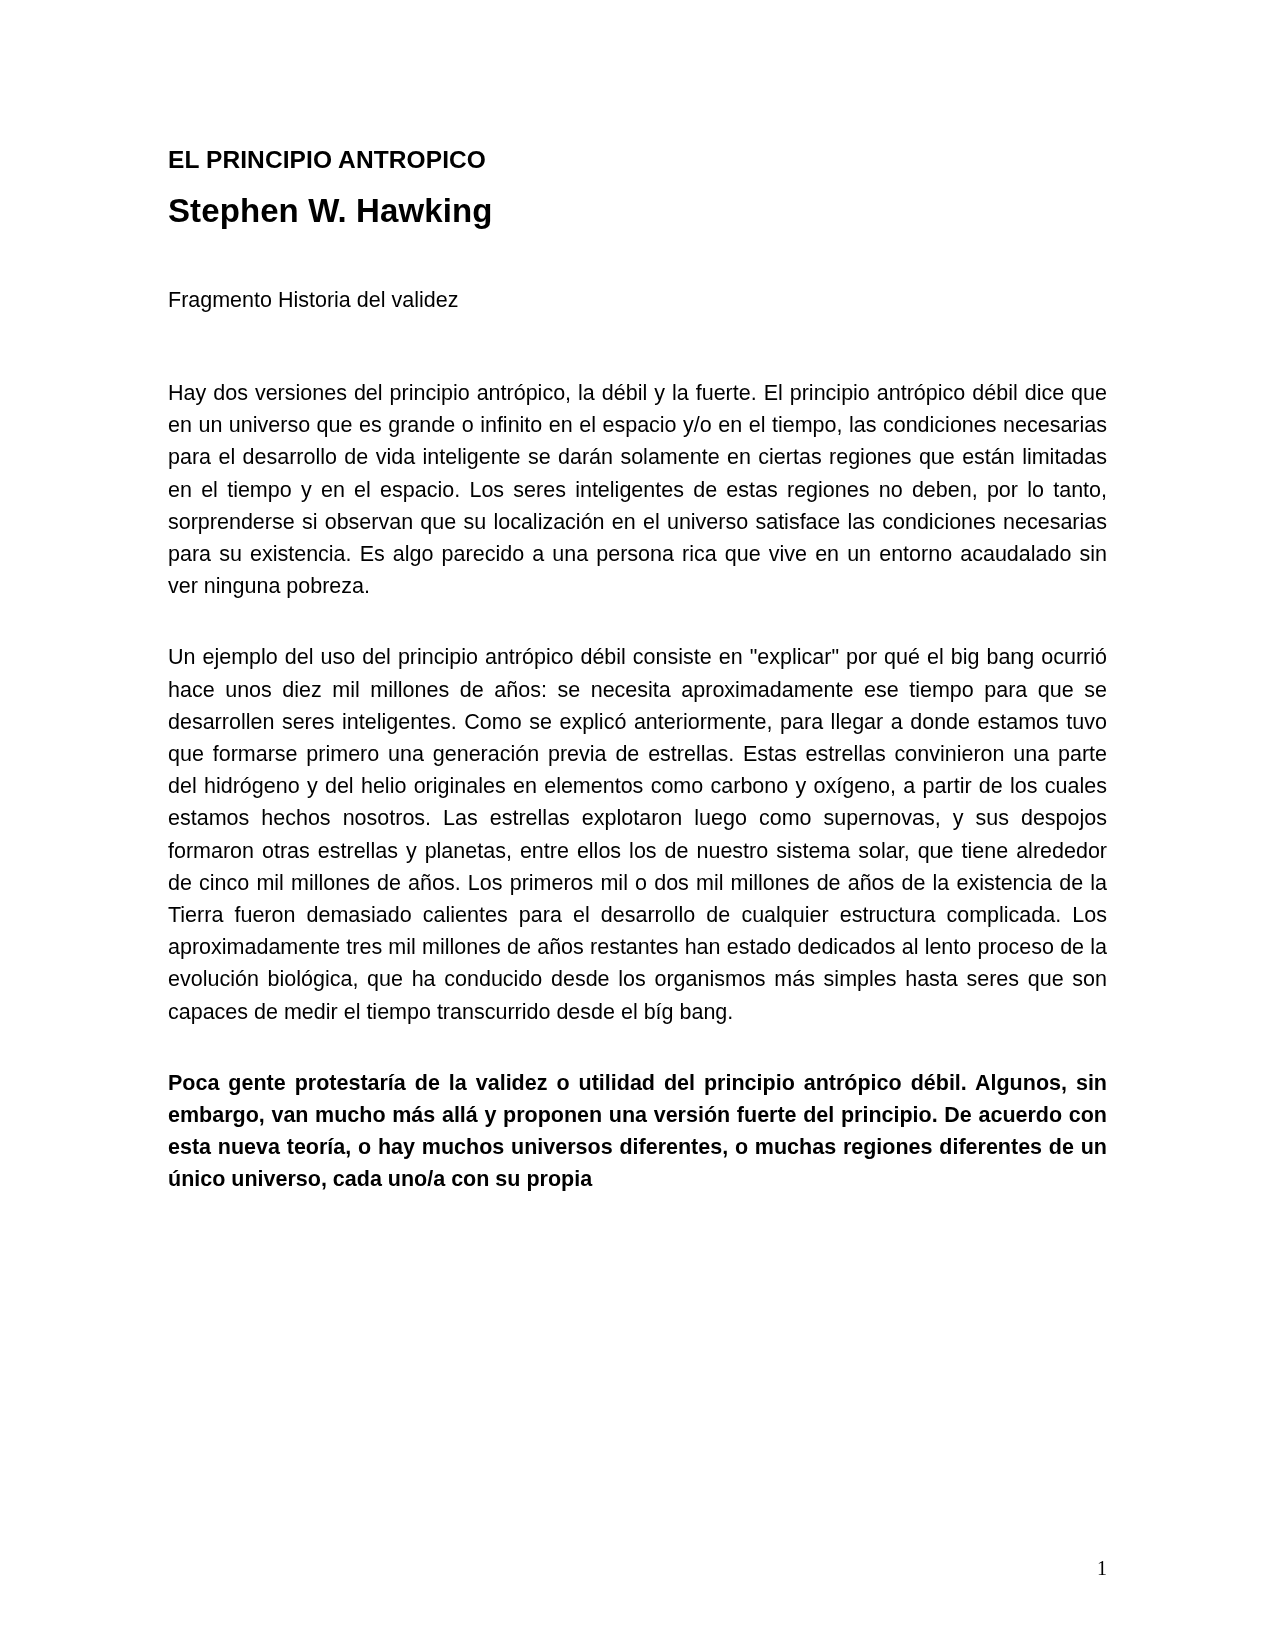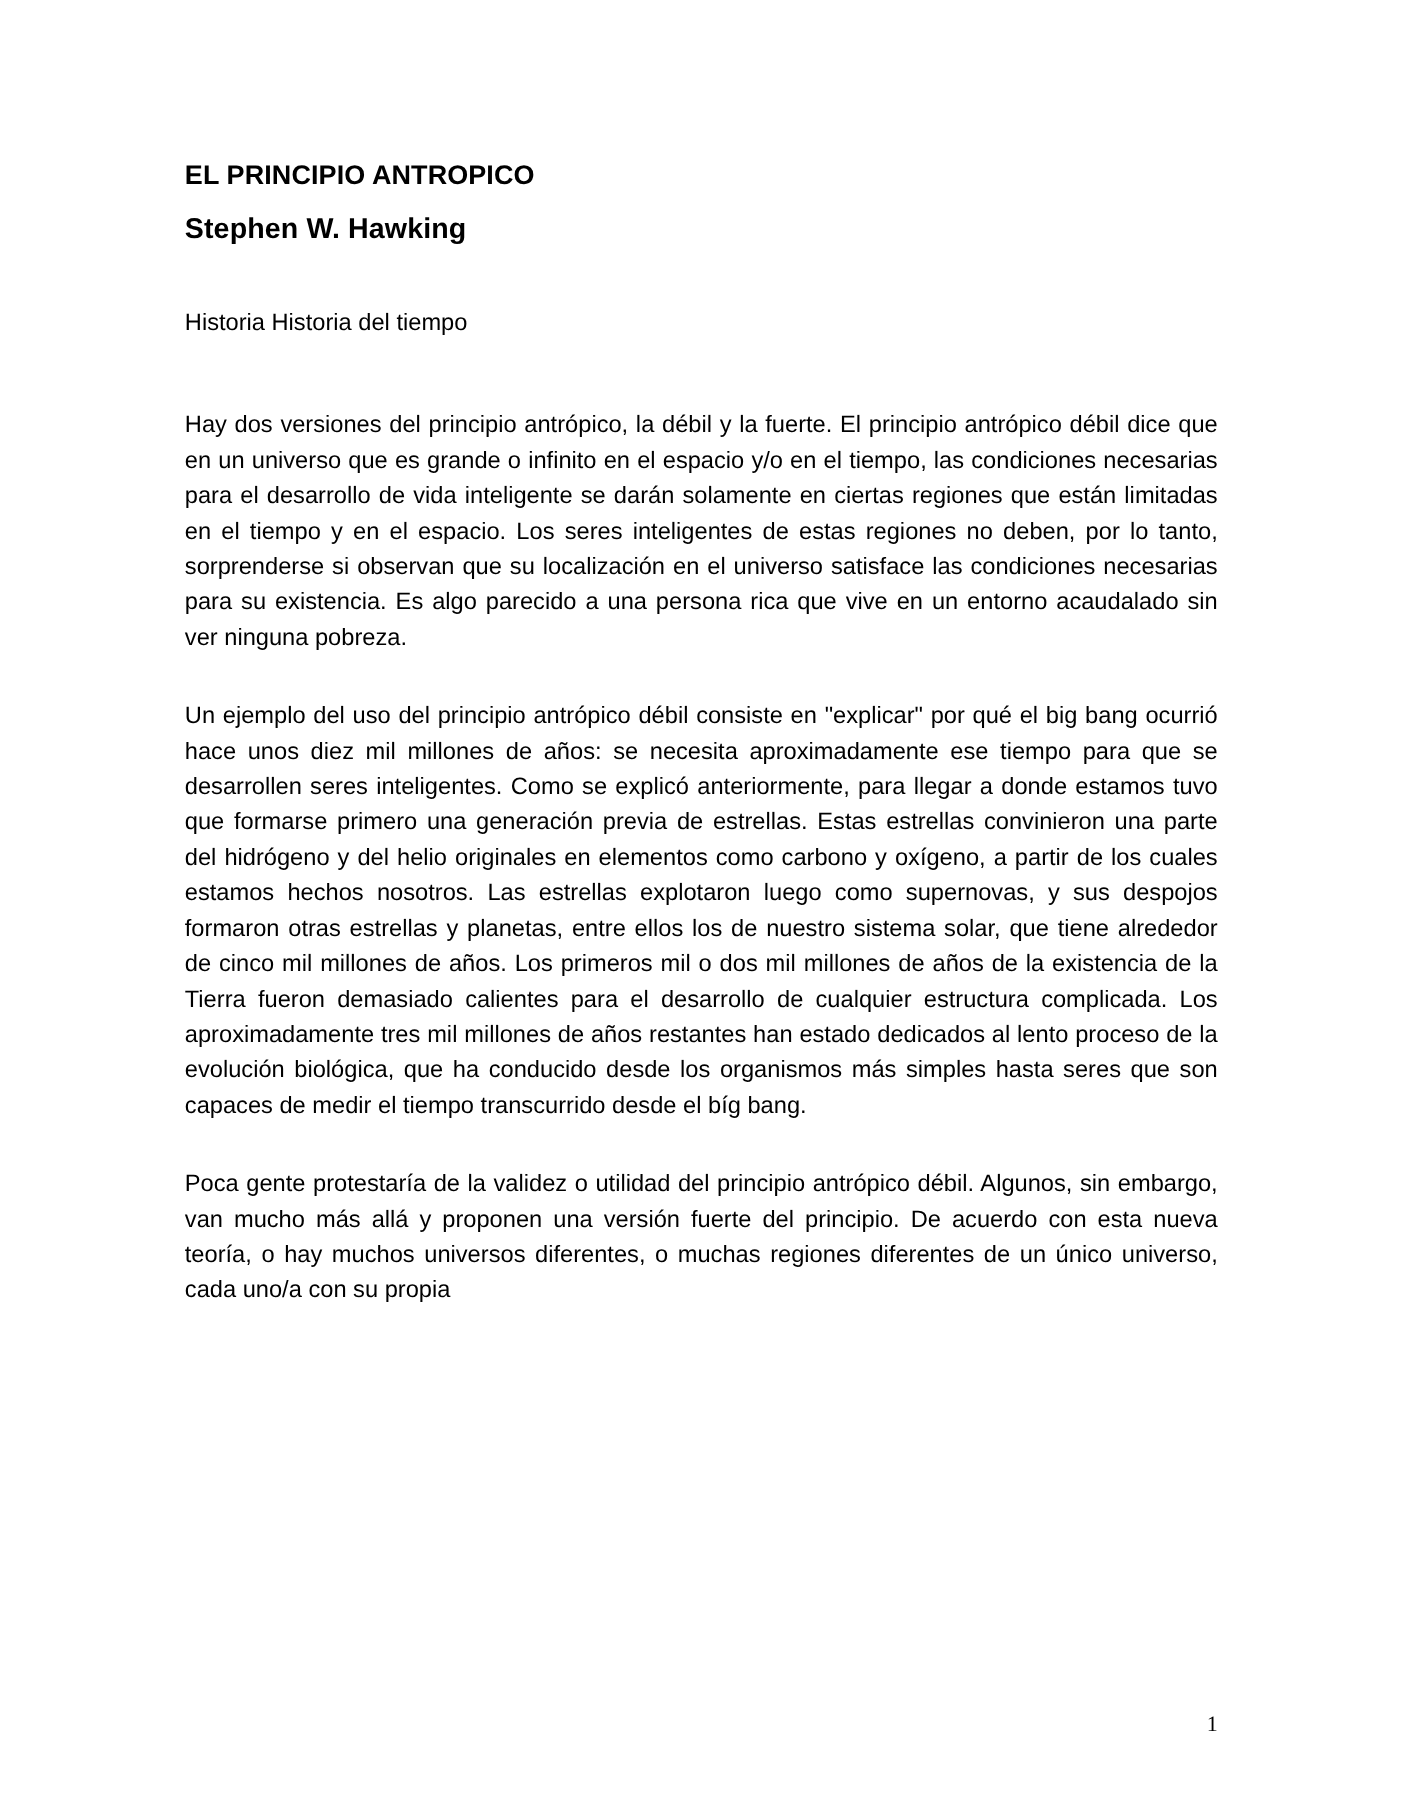--- a/index.html
+++ b/index.html
@@ -25,21 +25,21 @@
     border-radius: 29px;
   }
   .doc-title {
     font-size: 24.5px;
     font-weight: bold;
     line-height: 1.0;
     letter-spacing: 0.1px;
     margin: 0 0 21px 0;
   }
   .doc-author {
-    font-size: 26px;
+    font-size: 33px;
     font-weight: bold;
     line-height: 1.0;
     letter-spacing: 0.1px;
     margin: 0 0 63px 0;
   }
   .doc-subtitle {
     font-size: 21.5px;
     font-weight: normal;
     line-height: 1.0;
     margin: 0 0 66px 0;
@@ -48,40 +48,41 @@
     font-size: 21.5px;
     line-height: 32.2px;
     text-align: justify;
     text-justify: inter-word;
     margin: 0 0 39px 0;
     word-spacing: 0px;
     hyphens: none;
   }
   .body-par.last {
     margin-bottom: 0;
+    font-weight: bold;
   }
   .page-number {
     position: absolute;
     right: 168px;
     bottom: 72px;
     font-size: 20px;
     font-family: "Liberation Serif", serif;
     line-height: 1;
   }
 </style>
 </head>
 <body>
 
 <div class="page">
 
   <h1 class="doc-title">EL PRINCIPIO ANTROPICO</h1>
 
   <h2 class="doc-author">Stephen W. Hawking</h2>
 
-  <p class="doc-subtitle">Historia Historia del tiempo</p>
+  <p class="doc-subtitle">Fragmento Historia del validez</p>
 
 
   <p class="body-par">Hay dos versiones del principio antrópico, la débil y la fuerte. El principio antrópico débil dice que en un universo que es grande o infinito en el espacio y/o en el tiempo, las condiciones necesarias para el desarrollo de vida inteligente se darán solamente en ciertas regiones que están limitadas en el tiempo y en el espacio. Los seres inteligentes de estas regiones no deben, por lo tanto, sorprenderse si observan que su localización en el universo satisface las condiciones necesarias para su existencia. Es algo parecido a una persona rica que vive en un entorno acaudalado sin ver ninguna pobreza.</p>
 
   <p class="body-par">Un ejemplo del uso del principio antrópico débil consiste en "explicar" por qué el big bang ocurrió hace unos diez mil millones de años: se necesita aproximadamente ese tiempo para que se desarrollen seres inteligentes. Como se explicó anteriormente, para llegar a donde estamos tuvo que formarse primero una generación previa de estrellas. Estas estrellas convinieron una parte del hidrógeno y del helio originales en elementos como carbono y oxígeno, a partir de los cuales estamos hechos nosotros. Las estrellas explotaron luego como supernovas, y sus despojos formaron otras estrellas y planetas, entre ellos los de nuestro sistema solar, que tiene alrededor de cinco mil millones de años. Los primeros mil o dos mil millones de años de la existencia de la Tierra fueron demasiado calientes para el desarrollo de cualquier estructura complicada. Los aproximadamente tres mil millones de años restantes han estado dedicados al lento proceso de la evolución biológica, que ha conducido desde los organismos más simples hasta seres que son capaces de medir el tiempo transcurrido desde el bíg bang.</p>
 
   <p class="body-par last">Poca gente protestaría de la validez o utilidad del principio antrópico débil. Algunos, sin embargo, van mucho más allá y proponen una versión fuerte del principio. De acuerdo con esta nueva teoría, o hay muchos universos diferentes, o muchas regiones diferentes de un único universo, cada uno/a con su propia</p>
 
   <div class="page-number">1</div>
 

